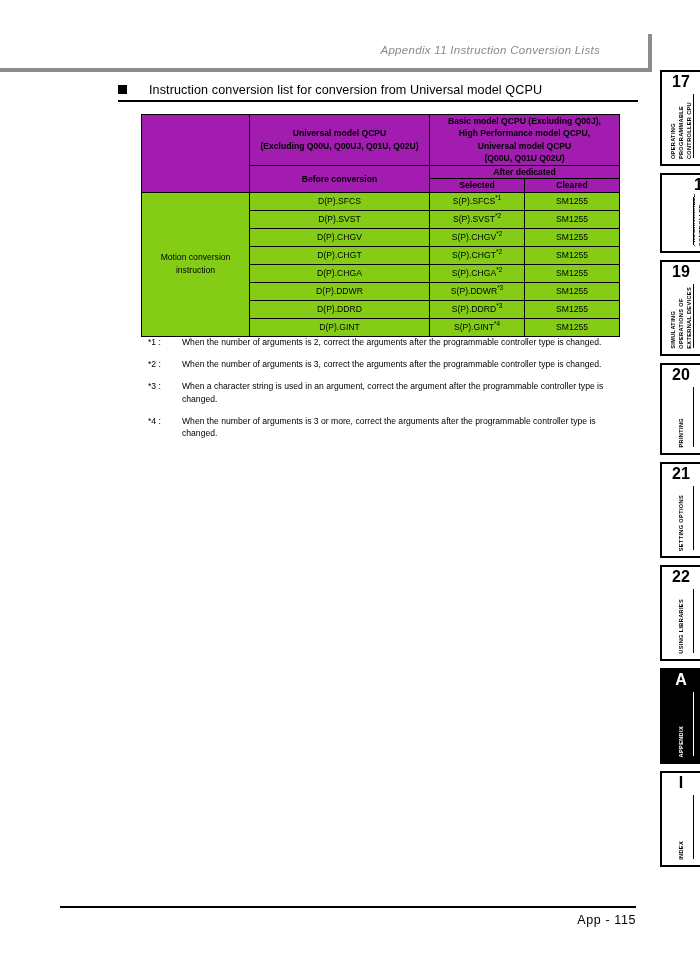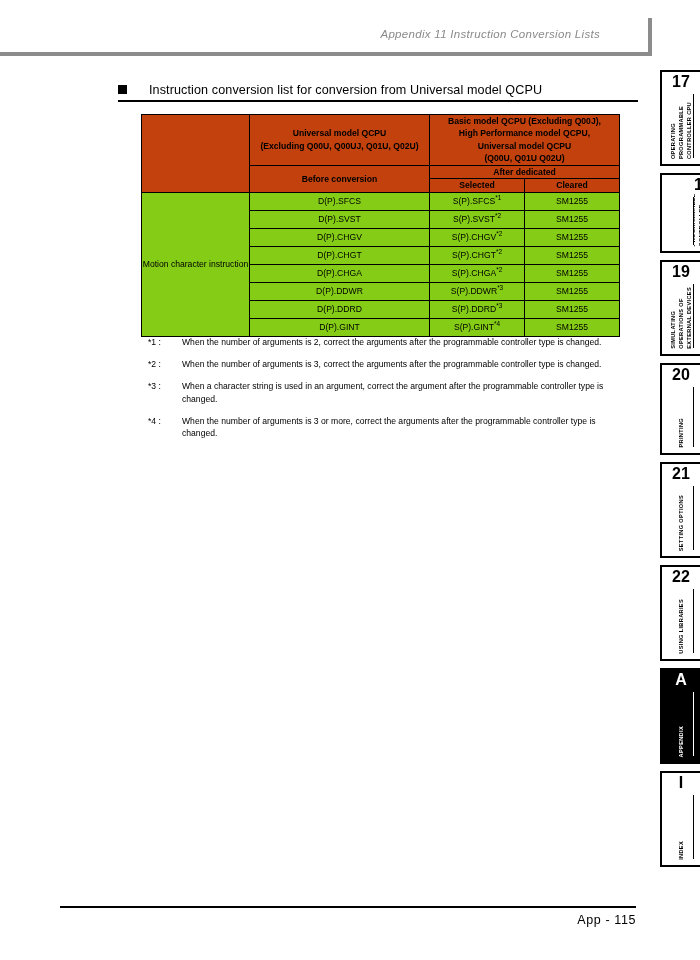--- a/index.html
+++ b/index.html
@@ -13,21 +13,21 @@
     font-family: "Liberation Sans", sans-serif;
     color: #000000;
     position: relative;
     overflow: hidden;
   }
 
   
   #running-head {
     position: absolute;
     left: 0;
-    top: 0;
+    top: 16px;
     width: 660px;
     height: 58px;
   }
   #running-head-rule {
     position: absolute;
     left: 0;
     top: 52px;
     width: 652px;
     height: 4px;
     background: #8c8c8c;
@@ -91,21 +91,21 @@
     table-layout: fixed;
     font-size: 8.6px;
   }
   #conv-table td, #conv-table th {
     border: 1px solid #000;
     padding: 0;
     text-align: center;
     vertical-align: middle;
   }
   #conv-table thead th {
-    background: #c2410c;
+    background: #a21caf;
     font-weight: bold;
     line-height: 1.45;
   }
   .col-cat  { width: 108px; }
   .col-before { width: 180px; }
   .col-sel  { width: 95px; }
   .col-clr  { width: 95px; }
 
   th.hdr-cat { background: #c6c6c6; }
   th.hdr-univ { padding: 7px 4px; }
@@ -266,21 +266,21 @@
       <th class="hdr-before" rowspan="2">Before conversion</th>
       <th class="hdr-after" colspan="2">After dedicated</th>
     </tr>
     <tr>
       <th class="hdr-sel">Selected</th>
       <th class="hdr-clr">Cleared</th>
     </tr>
   </thead>
   <tbody id="conv-tbody">
       <tr>
-        <td class="cat-cell" rowspan="8">Motion character instruction</td>
+        <td class="cat-cell" rowspan="8">Motion conversion instruction</td>
         <td>D(P).SFCS</td>
         <td><span>S(P).SFCS</span><sup>*1</sup></td>
         <td>SM1255</td>
       </tr>
       <tr>
         <td>D(P).SVST</td>
         <td><span>S(P).SVST</span><sup>*2</sup></td>
         <td>SM1255</td>
       </tr>
       <tr>

